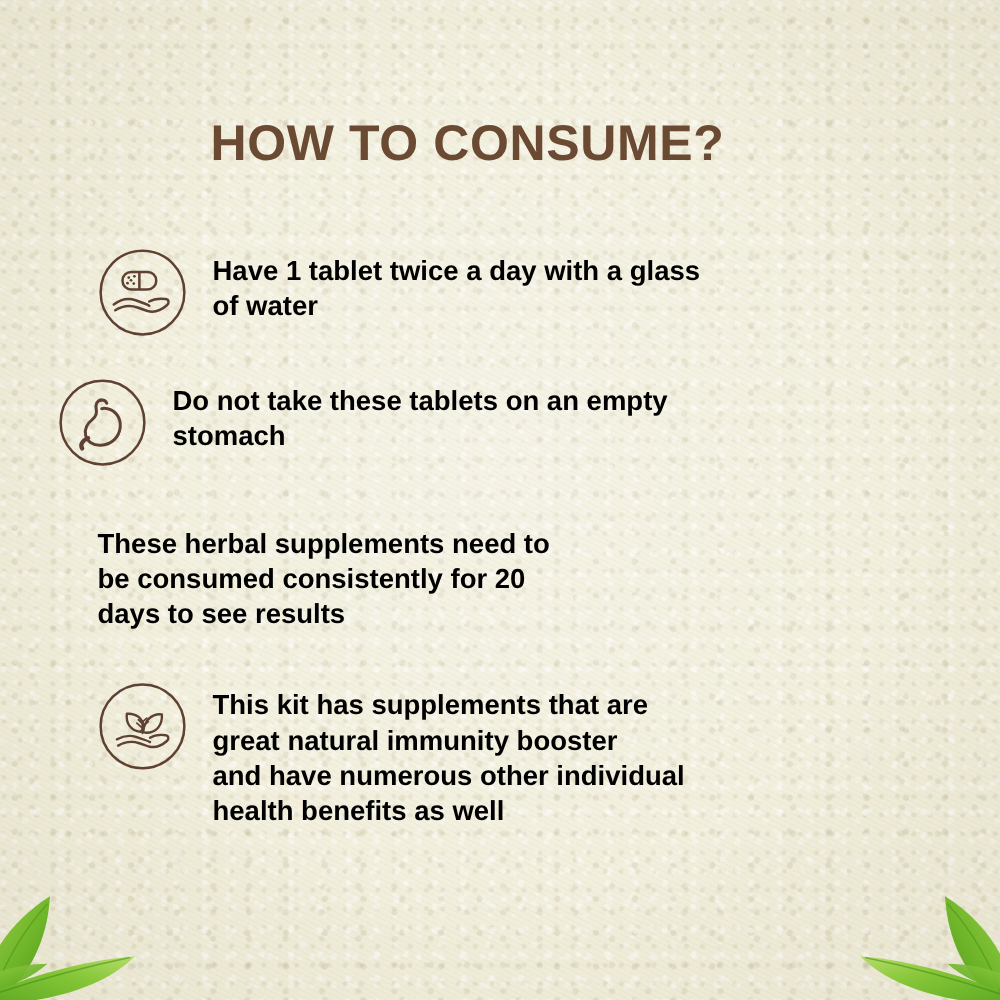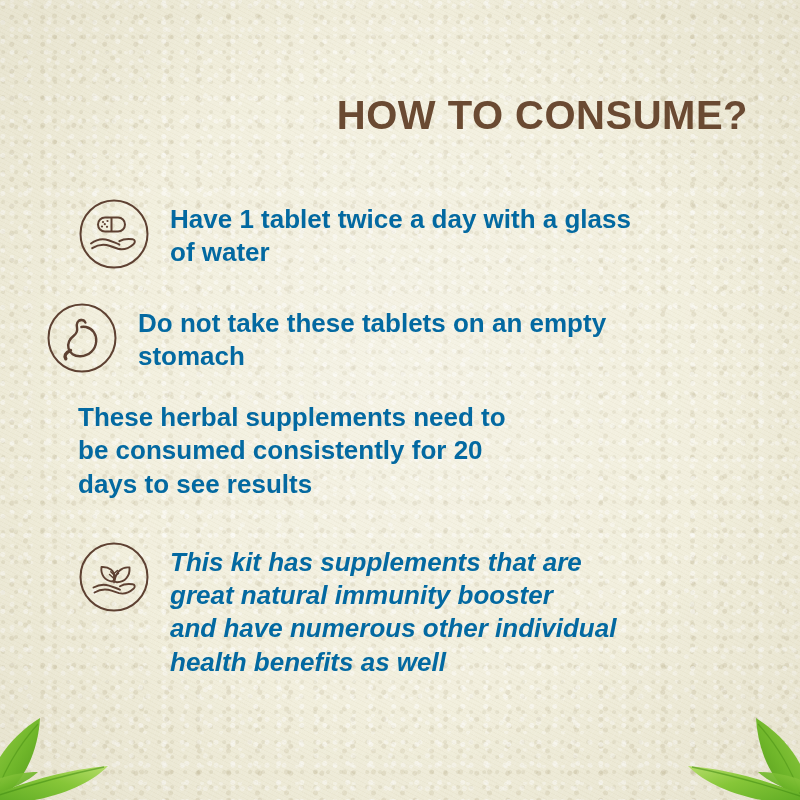--- a/index.html
+++ b/index.html
@@ -54,21 +54,21 @@
     pointer-events: none;
     background: radial-gradient(ellipse at 50% 48%, rgba(0,0,0,0) 55%, rgba(140,130,96,0.10) 100%);
   }
 
   
   .title {
     position: absolute;
     top: 95px;
     left: 0;
     width: 748px;
-    text-align: right;
+    text-align: center;
     font-size: 40px;
     font-weight: bold;
     letter-spacing: 0.5px;
     color: #6a4a32;
     line-height: 1;
   }
 
   
   .items {
     position: absolute;
@@ -89,34 +89,34 @@
     height: 72px;
     margin-right: 20px;
   }
   .icon-wrap svg {
     display: block;
     width: 72px;
     height: 72px;
   }
   .item-text {
     flex: 1 1 auto;
-    font-size: 26px;
+    font-size: 22px;
     font-weight: bold;
     line-height: 1.28;
-    color: #0369a1;
+    color: #000000;
     white-space: pre-line;
     padding-top: 5px;
     max-width: 580px;
   }
 
   
   .item-1 { margin-bottom: 32px; }
-  .item-2 { margin-bottom: 22px; padding-left: 46px; }
+  .item-2 { margin-bottom: 42px; padding-left: 46px; }
   .item-3 { margin-bottom: 40px; }
-  .item-4 { margin-bottom: 0; font-style: italic; }
+  .item-4 { margin-bottom: 0; }
 
   .badge-text { font-family: "Liberation Sans", sans-serif; }
 
   
   .leaves {
     position: absolute;
     bottom: 0;
     pointer-events: none;
   }
   .leaves-left  { left: -18px;  bottom: -6px; }

